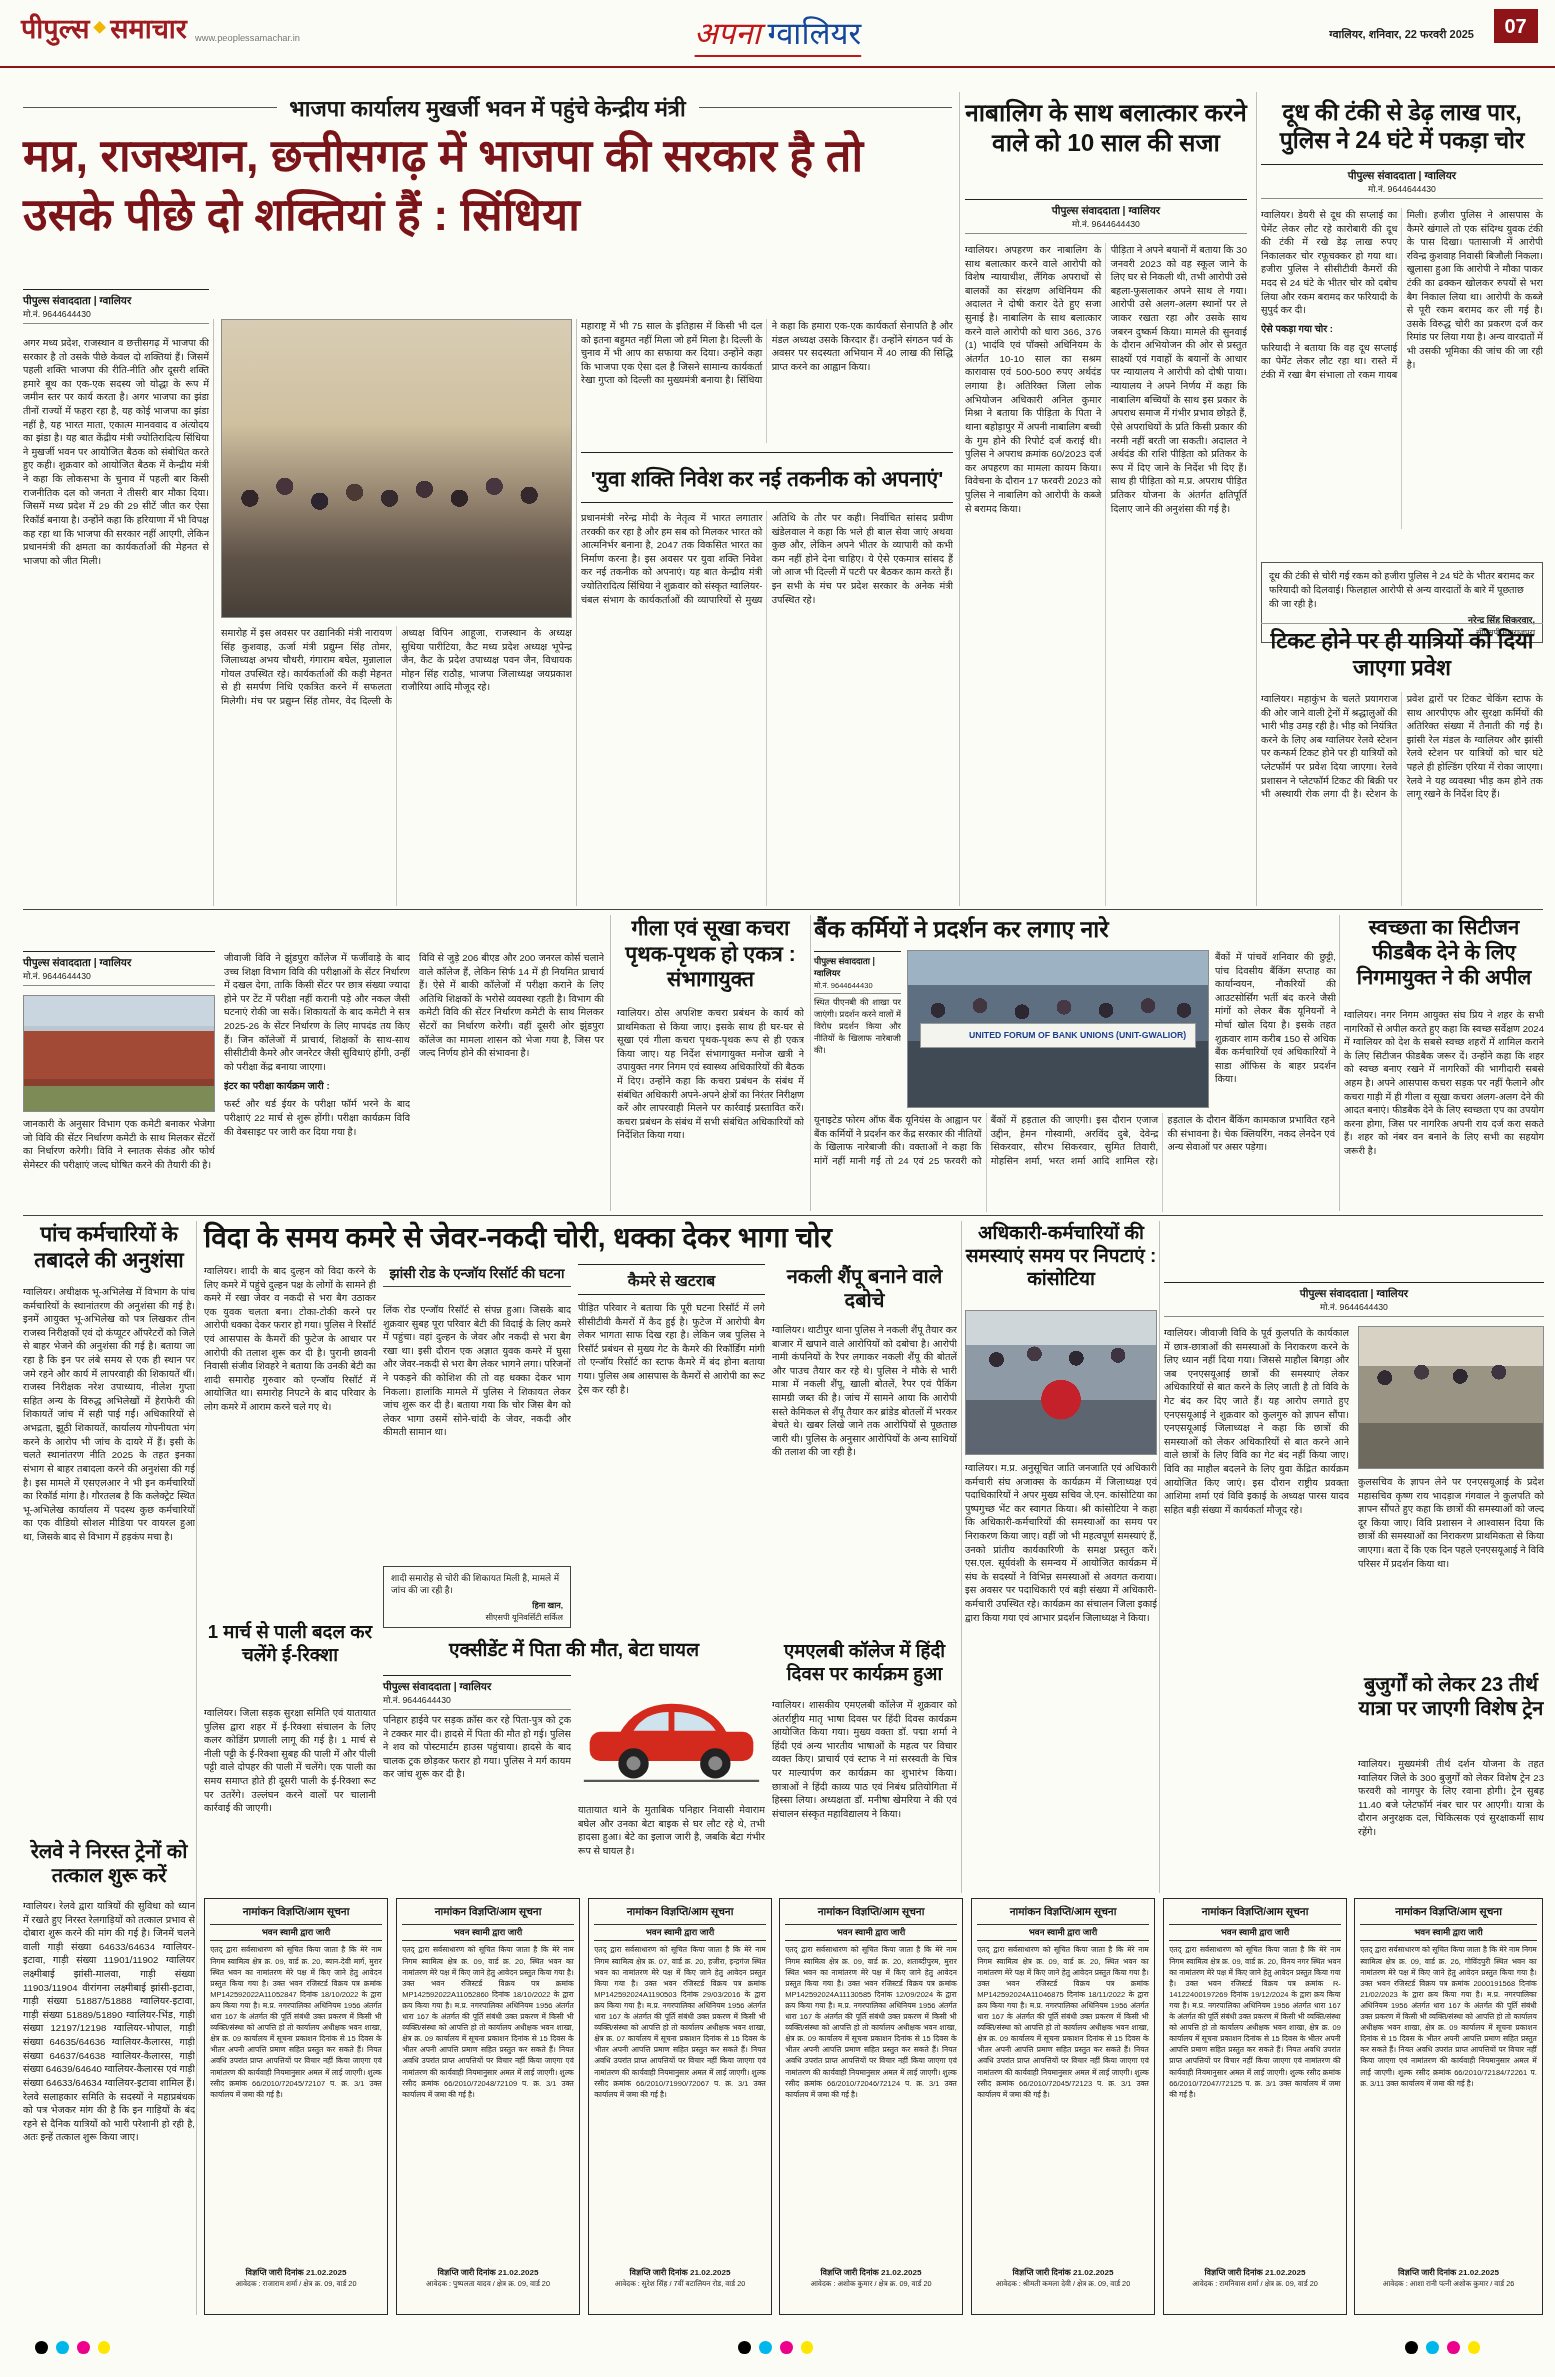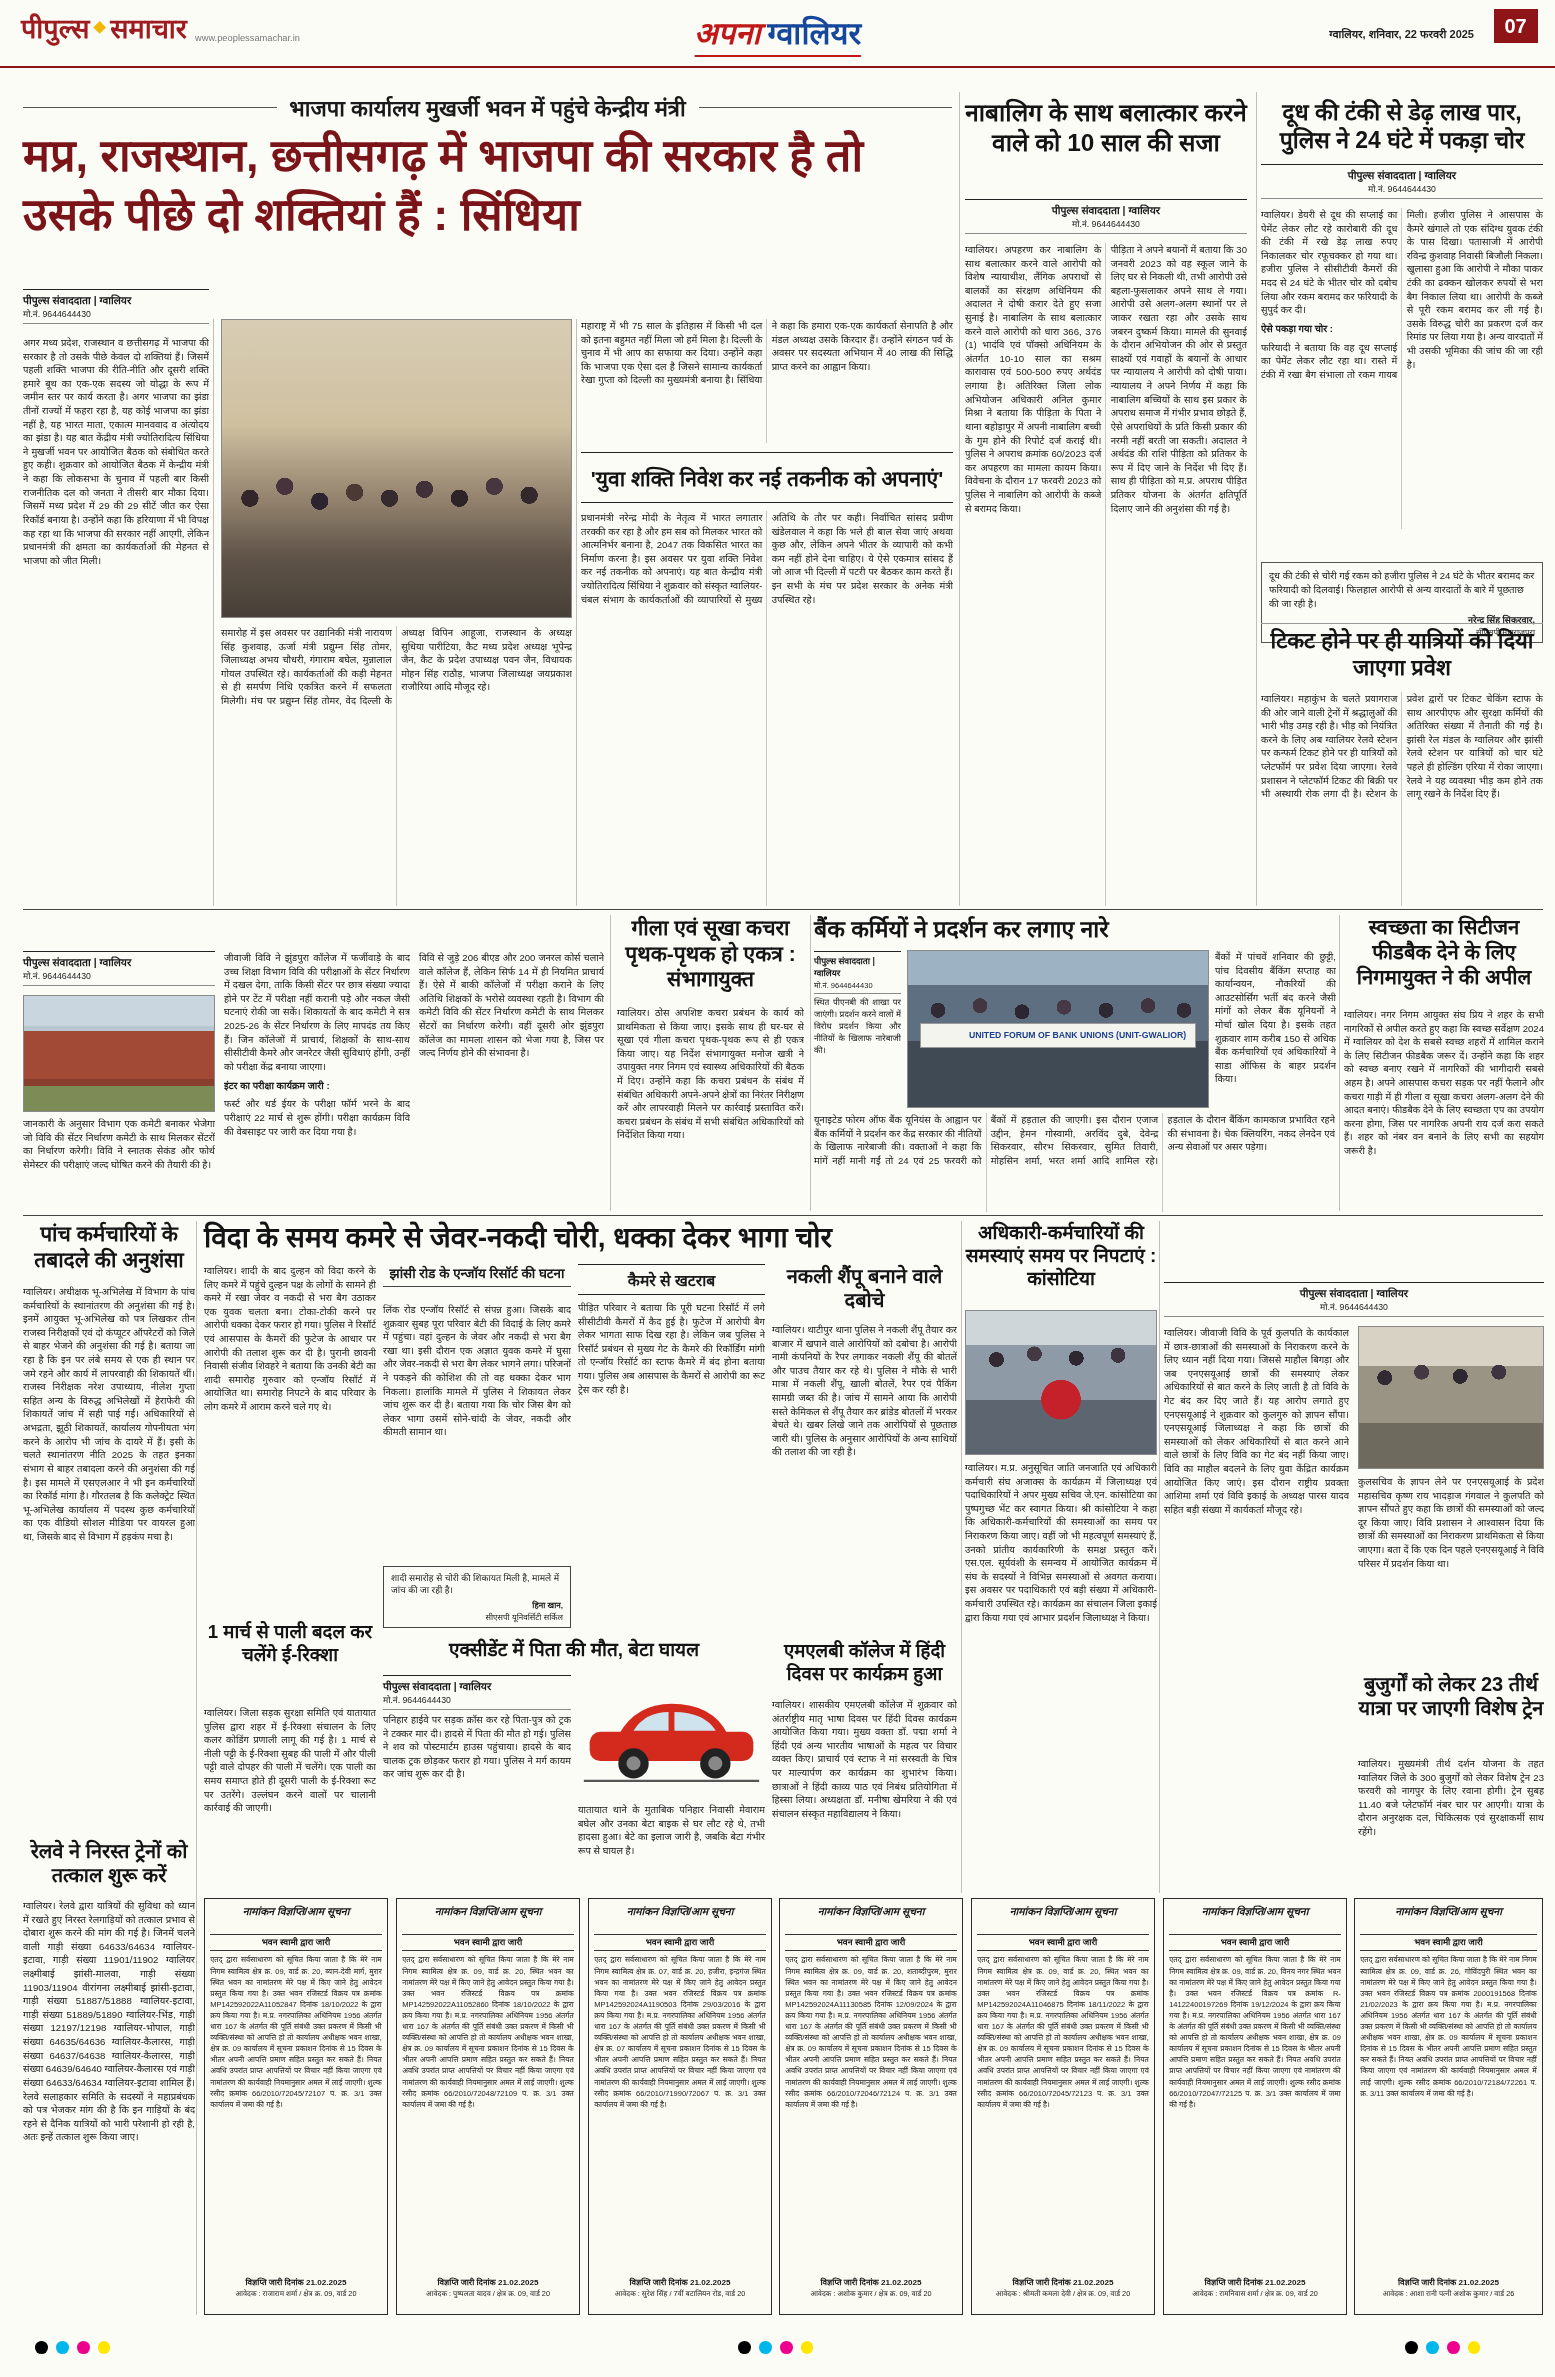--- a/index.html
+++ b/index.html
@@ -59,29 +59,29 @@
     radial-gradient(circle 7.5px at 76% 32%,#3e3340 98%,transparent),
     linear-gradient(180deg,#d8d2c4 0 28%,#9a9484 28% 68%,#6e6a5e 68%);}
   .qhead{border-top:1.7px solid #222;border-bottom:1.7px solid #222;display:flex;align-items:center;justify-content:center;text-align:center;font-weight:800;font-size:21px;color:#141414;}
   .qbox{border:1.2px solid #555;padding:5.8px 7px;font-size:9.6px;line-height:1.45;}
   .qsign{text-align:right;font-weight:800;margin-top:3.5px;font-size:9px;}
   .qsign .sub{display:block;font-weight:400;font-size:8.1px;}
   .notebox{border:0.9px solid #444;padding:4.6px 7px;font-size:9px;line-height:1.4;}
   .camhead{border-top:1.7px solid #222;border-bottom:1.7px solid #222;text-align:center;font-weight:800;font-size:15.7px;padding:3.5px 0;}
   .subhead{text-align:center;font-weight:800;font-size:13.4px;border-bottom:1.2px solid #444;padding-bottom:3.5px;}
   .cbox{border:1.2px solid #2a2a2a;padding:4.6px 5.2px;background:#fbfbf4;}
-  .cbox .ct{text-align:center;font-weight:800;font-size:10.5px;border-bottom:0.6px solid #333;padding-bottom:16px;font-style:italic;}
+  .cbox .ct{text-align:center;font-weight:800;font-size:10.5px;border-bottom:0.6px solid #333;padding-bottom:6px;}
   .cbox .cs{text-align:center;font-weight:700;font-size:8.7px;padding:1.7px 0;border-bottom:0.6px solid #333;margin-bottom:3.5px;}
   .cbox .cb{font-size:7.5px;line-height:1.48;text-align:justify;overflow:hidden;height:318px;}
   .cbox .cf{text-align:center;font-weight:800;font-size:8.1px;margin-top:3.5px;}
   .cbox .cf2{text-align:center;font-size:7.3px;margin-top:1.2px;}
   .mast-logo{display:flex;align-items:center;font-weight:800;font-size:27px;color:#9e1b20;}
   .dia{width:9.3px;height:9.3px;background:#f2b705;transform:rotate(45deg);display:inline-block;margin:0 5.8px;}
   .mast-site{font-size:9.3px;color:#777;font-weight:400;margin-left:8.1px;align-self:flex-end;padding-bottom:3.5px;}
-  .ed{display:flex;align-items:baseline;gap:7px;font-weight:700;font-size:31px;}
+  .ed{display:flex;align-items:baseline;gap:7px;font-weight:400;font-size:31px;}
   .ed .e1{color:#c01818;font-style:italic;}
   .ed .e2{color:#15489c;}
   .ed-underline{height:2.3px;background:#c01818;border-radius:1.7px;margin-top:2.3px;}
   .dateline{font-weight:700;font-size:11px;color:#222;}
   .pagebox{background:#8f1418;color:#fff;font-weight:800;font-size:20px;display:flex;align-items:center;justify-content:center;}
   .dots{position:absolute;display:flex;gap:8.1px;}
   .dot{width:12.8px;height:12.8px;border-radius:50%;}
 </style>
 </head>
 <body>

